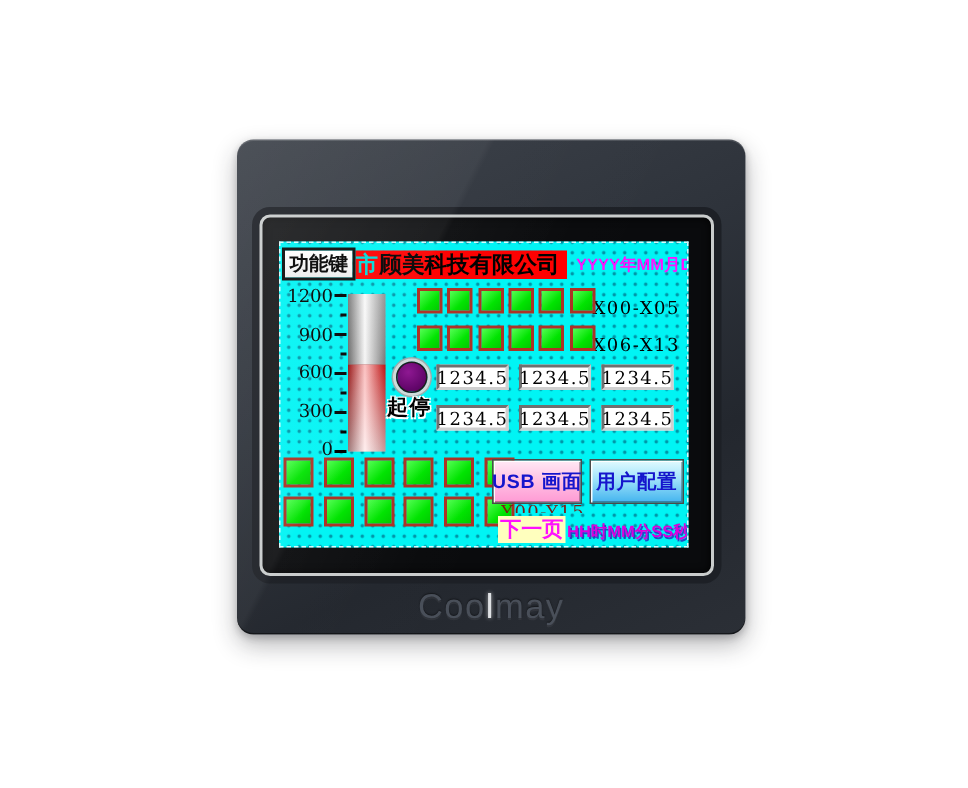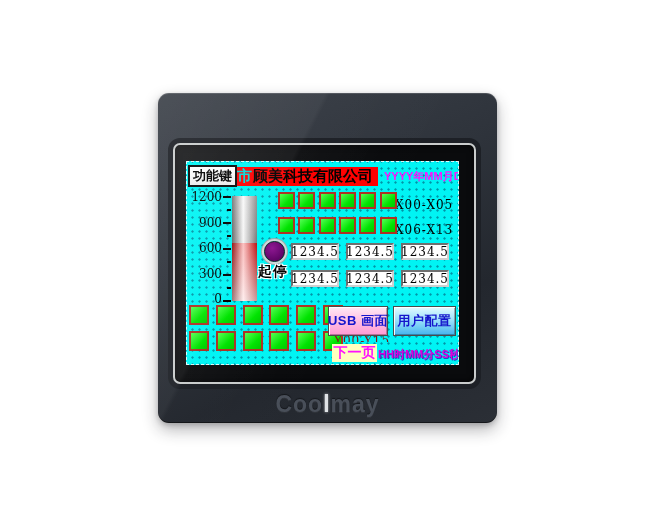--- a/index.html
+++ b/index.html
@@ -85,21 +85,21 @@
   .clipped-label{position:absolute;left:147px;top:173px;width:60px;height:7px;overflow:hidden;z-index:2;
          color:#7c1a14;font-family:"DejaVu Serif",serif;font-size:12px;letter-spacing:1px;line-height:13px;}
   .next-page{position:absolute;left:145px;top:182px;width:45px;height:18px;z-index:6;
          background:#ffffbe;color:#ff10ff;font-size:14px;font-weight:bold;
          display:flex;align-items:center;justify-content:center;white-space:nowrap;}
   .time{position:absolute;left:191px;top:185px;z-index:3;color:#dc00dc;font-size:11px;font-weight:bold;
          white-space:nowrap;text-shadow:1px 1px 0 rgba(40,45,190,.85);}
 
   
   .logo{position:absolute;left:0;top:298px;width:100%;text-align:center;z-index:5;
-        font-size:23px;font-weight:bold;letter-spacing:1px;color:#494f59;
+        font-size:23px;font-weight:normal;letter-spacing:1px;color:#494f59;
         text-shadow:0 -1px 1px rgba(0,0,0,.45),0 1px 0 rgba(255,255,255,.05);}
   .logo .hl{color:#dfe2e5;text-shadow:0 0 3px rgba(255,255,255,.6);}
 </style>
 </head>
 <body>
 
 <div class="page">
   <div class="device">
     <div class="glass">
       <div class="display">

